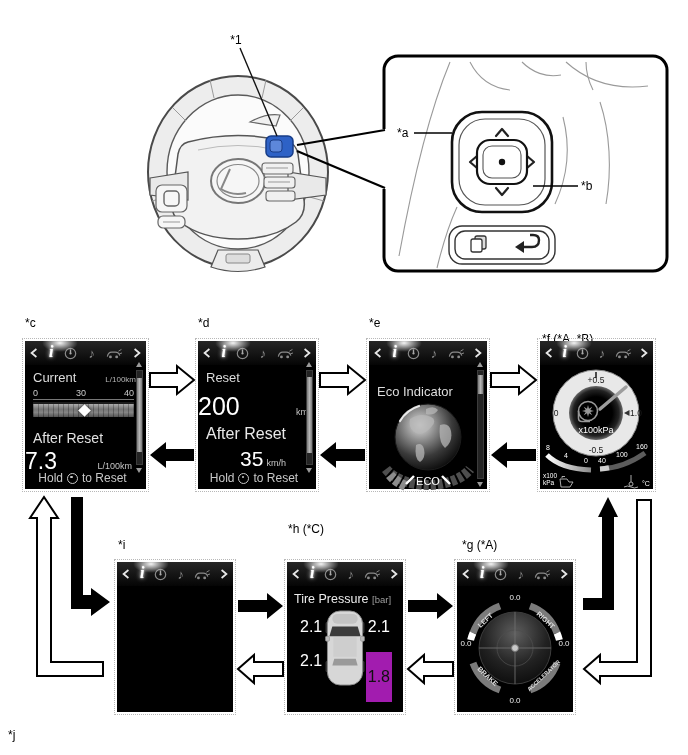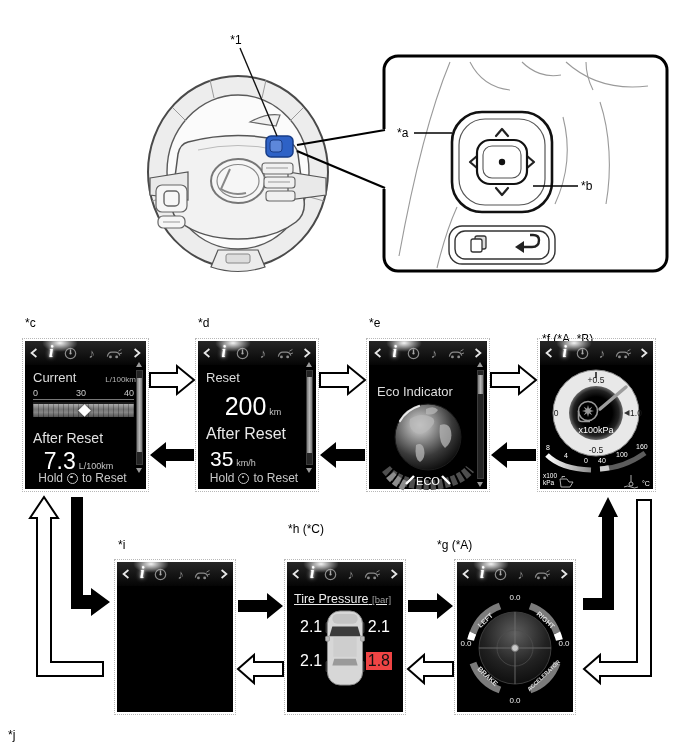--- a/index.html
+++ b/index.html
@@ -27,38 +27,38 @@
   .t16{font-size:16px;color:#e8e8e8;}
   .big{font-size:23px;color:#fff;}
   .row-sb{display:flex;justify-content:space-between;align-items:baseline;margin:5px 10px 0 8px;text-align:center;}
   .scale{display:flex;justify-content:space-between;font-size:9px;color:#ccc;
          margin:3px 12px 0 8px;border-bottom:1px solid #777;padding-bottom:1px;}
   .bargauge{position:relative;height:13px;margin:2px 12px 0 8px;border-top:2px solid #1c1c1c;
          background:repeating-linear-gradient(90deg,rgba(0,0,0,.22) 0 1px,rgba(255,255,255,.06) 1px 5px),
                     linear-gradient(180deg,#a8a8a8,#6d6d6d 40%,#7d7d7d 65%,#4a4a4a);}
   .diamond{position:absolute;top:2px;width:9px;height:9px;background:#fff;transform:rotate(45deg);
          box-shadow:0 0 3px rgba(0,0,0,.8);}
-  .valrow{display:flex;justify-content:center;align-items:baseline;gap:3px;margin:2px 14px 0 0;}
+  .valrow{display:flex;justify-content:space-between;align-items:baseline;gap:3px;margin:2px 14px 0 0;}
   .hold{position:absolute;left:0;right:6px;bottom:4px;display:flex;justify-content:center;
         align-items:center;gap:4px;font-size:12px;color:#c8c8c8;}
   .okicon{width:9px;height:9px;border:1.3px solid #c8c8c8;border-radius:50%;display:inline-block;position:relative;}
   .okicon::after{content:"";position:absolute;left:2.3px;top:2.3px;width:2.6px;height:2.6px;
         background:#c8c8c8;border-radius:50%;}
   
   .sb{position:absolute;right:3px;width:7px;top:29px;}
   .sb .track{position:absolute;left:0;right:0;top:0;bottom:0;background:#242424;border:1px solid #3c3c3c;box-sizing:border-box;}
   .sb .thumb{position:absolute;left:1px;right:1px;background:linear-gradient(90deg,#7a7a7a,#b5b5b5,#7a7a7a);}
   .tri-up,.tri-down{position:absolute;left:0;width:0;height:0;border-left:3.5px solid transparent;border-right:3.5px solid transparent;}
   .tri-up{top:-8px;border-bottom:5px solid #9a9a9a;}
   .tri-down{bottom:-8px;border-top:5px solid #9a9a9a;}
   
-  .tp-title{margin:6px 0 0 7px;font-size:12.5px;color:#ececec;text-decoration:underline;}
+  .tp-title{margin:6px 0 0 7px;font-size:12.5px;color:#ececec;}
   .tp-unit{font-size:9.5px;color:#9f9f9f;}
   .tp-val{position:absolute;font-size:16px;color:#fff;}
-  .tp-val.hl{background:#ef4444;color:#101010;padding:0 2px;}
+  .tp-val.hl{background:#a21caf;color:#101010;padding:16px 2px;}
 </style>
 </head>
 <body>
 
 <div class="page">
 
   <svg class="bg" width="688" height="755" viewBox="0 0 688 755">
 
     <g>
       <ellipse cx="238" cy="172" rx="90" ry="96" fill="#ededed" stroke="#4a4a4a" stroke-width="2"></ellipse>
@@ -190,21 +190,21 @@
       <polygon points="637,500 651,500 651,676 600,676 600,683 584,669 600,655 600,662 637,662" fill="#fff" stroke="#000" stroke-width="2"></polygon>
     </g>
   </svg>
 
   <div class="flabel" style="left:25px;top:316px">*c</div>
   <div class="flabel" style="left:198px;top:316px">*d</div>
   <div class="flabel" style="left:369px;top:316px">*e</div>
   <div class="flabel" style="left:542px;top:332px">*f (*A, *B)</div>
   <div class="flabel" style="left:118px;top:538px">*i</div>
   <div class="flabel" style="left:288px;top:522px">*h (*C)</div>
-  <div class="flabel" style="left:437px;top:538px">*g (*A)</div>
+  <div class="flabel" style="left:462px;top:538px">*g (*A)</div>
   <div class="flabel" style="left:8px;top:728px">*j</div>
 
   <div class="screen" style="left:25px;top:341px;width:121px;height:148px">
     <div class="shead">
   <div class="hglow"></div>
   <svg class="hic chev" width="8" height="12" viewBox="0 0 10 14">
           <polyline points="8,2 2,7 8,12"></polyline>
         </svg>
   <span class="hic info">i</span>
   <svg class="hic" width="13" height="13" viewBox="0 0 14 14">
@@ -280,21 +280,21 @@
           <polyline points="2,2 8,7 2,12"></polyline>
         </svg>
 </div>
     <div class="sbody">
       <div class="t13" style="margin:5px 0 0 8px">Reset</div>
       <div class="valrow" style="margin:7px 8px 0 0">
         <span style="font-size:25px;color:#fff">200</span>
         <span class="t9">km</span>
       </div>
       <div class="t16" style="margin:4px 0 0 8px">After Reset</div>
-      <div class="valrow" style="justify-content:flex-start;margin:4px 0 0 12px">
+      <div class="valrow" style="justify-content:center;margin:4px 0 0 12px">
         <span style="font-size:21px;color:#fff">35</span>
         <span class="t9">km/h</span>
       </div>
     </div>
     <div class="hold">
       <span>Hold</span>
       <span class="okicon"></span>
       <span>to Reset</span>
     </div>
     <div class="sb" style="bottom:24px">

